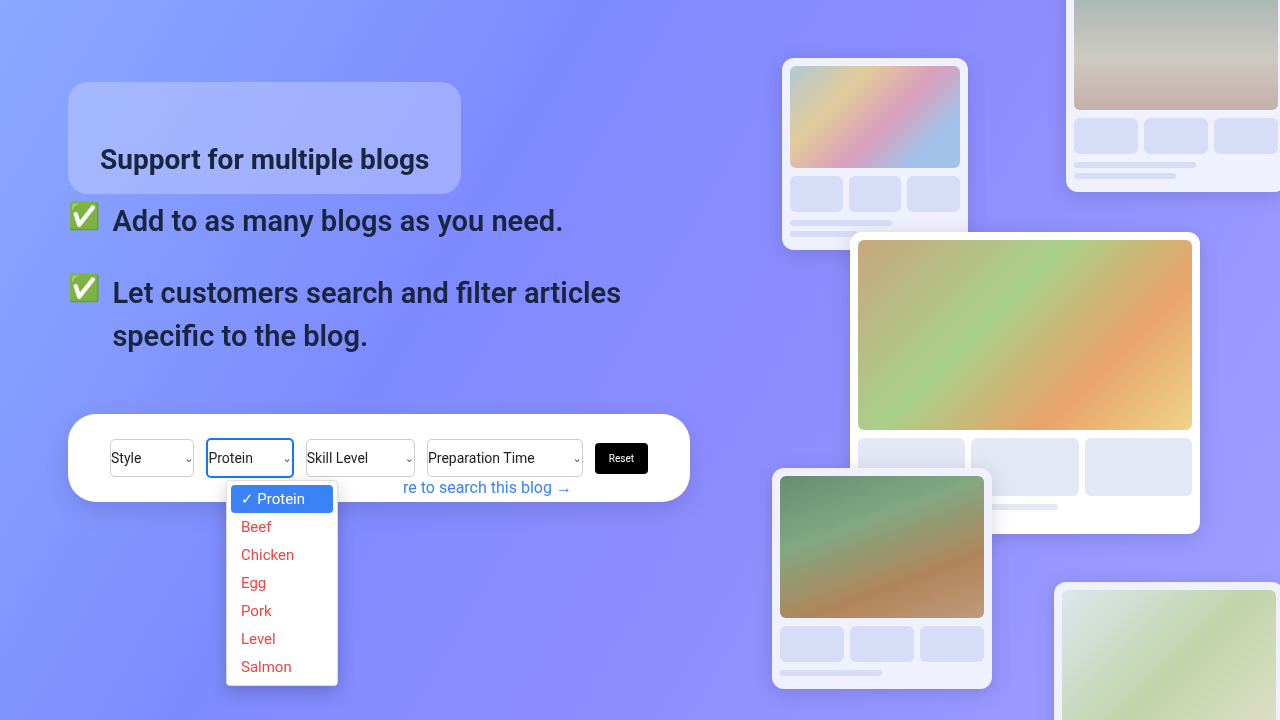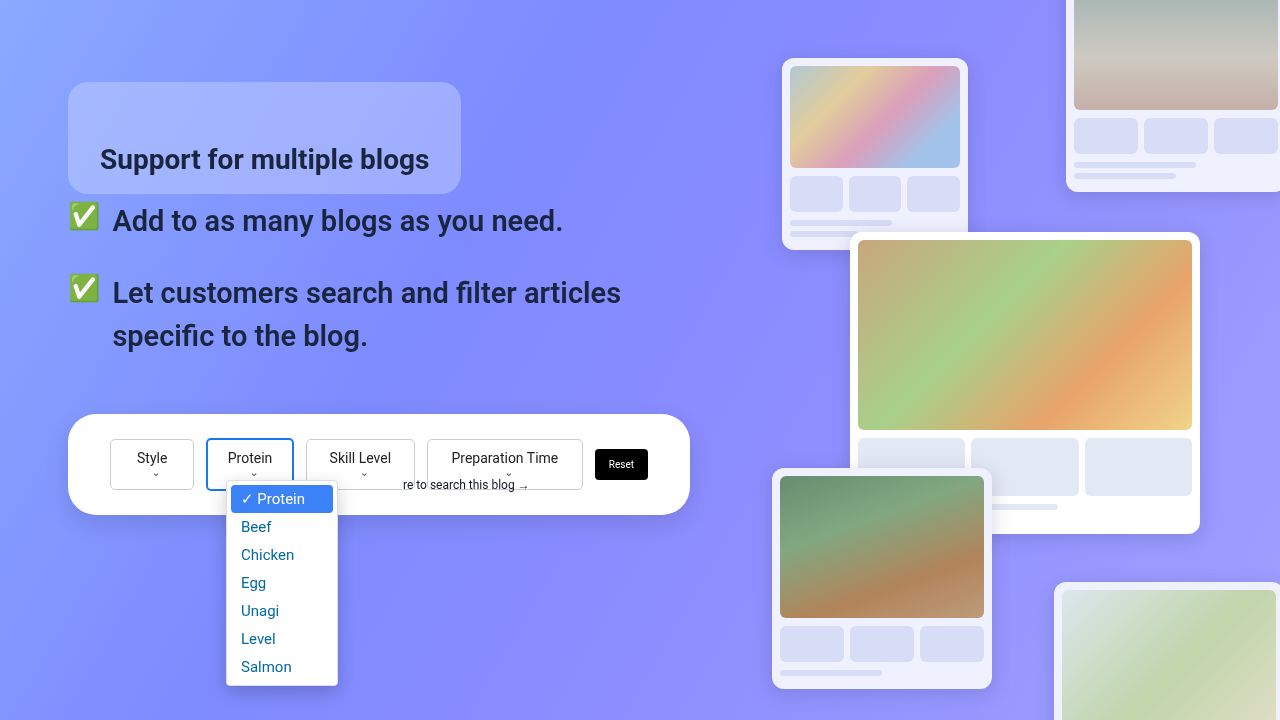--- a/index.html
+++ b/index.html
@@ -74,21 +74,20 @@
   align-items: center;
   justify-content: space-between;
   border: 1px solid #ccc;
   border-radius: 5px;
   padding: 10px 0;
   font-size: 14px;
   color: #222;
   background: #fff;
   cursor: pointer;
   white-space: nowrap;
-  flex-direction: column;
 }
 .select-box.active {
   border: 2px solid #1877f2;
 }
 .select-label { }
 .chev {
   margin-left: 8px;
   font-size: 11px;
   color: #555;
 }
@@ -101,22 +100,22 @@
   color: #fff;
   border-radius: 4px;
   padding: 10px 14px;
   font-size: 10px;
   cursor: pointer;
 }
 .search-hint {
   position: absolute;
   left: 335px;
   top: 64px;
-  font-size: 12px;
-  color: #0f172a;
+  font-size: 16px;
+  color: #3b82f6;
 }
 .search-hint::after {
   content: " →";
 }
 
 
 .dropdown {
   position: absolute;
   left: 226px;
   top: 480px;
@@ -124,21 +123,21 @@
   background: #fff;
   border: 1px solid #ddd;
   border-radius: 4px;
   box-shadow: 0 6px 18px rgba(0,0,0,0.2);
   padding: 4px;
   z-index: 50;
 }
 .dropdown-item {
   padding: 5px 10px;
   font-size: 15px;
-  color: #0369a1;
+  color: #ef4444;
   cursor: pointer;
   border-radius: 4px;
 }
 .dropdown-item.selected {
   background: #3b82f6;
   color: #fff;
 }
 .dropdown-item.selected::before {
   content: "✓ ";
 }
@@ -248,21 +247,21 @@
     </div>
   </div>
   <div class="search-hint">re to search this blog</div>
 </div>
 
 <div class="dropdown">
   <div class="dropdown-item selected">Protein</div>
   <div class="dropdown-item">Beef</div>
   <div class="dropdown-item">Chicken</div>
   <div class="dropdown-item">Egg</div>
-  <div class="dropdown-item">Unagi</div>
+  <div class="dropdown-item">Pork</div>
   <div class="dropdown-item">Level</div>
   <div class="dropdown-item">Salmon</div>
 </div>
 
 <div class="card card-swatch tinted">
   <div class="card-img"></div>
   <div class="thumb-row">
     <div class="thumb"></div>
     <div class="thumb"></div>
     <div class="thumb"></div>

